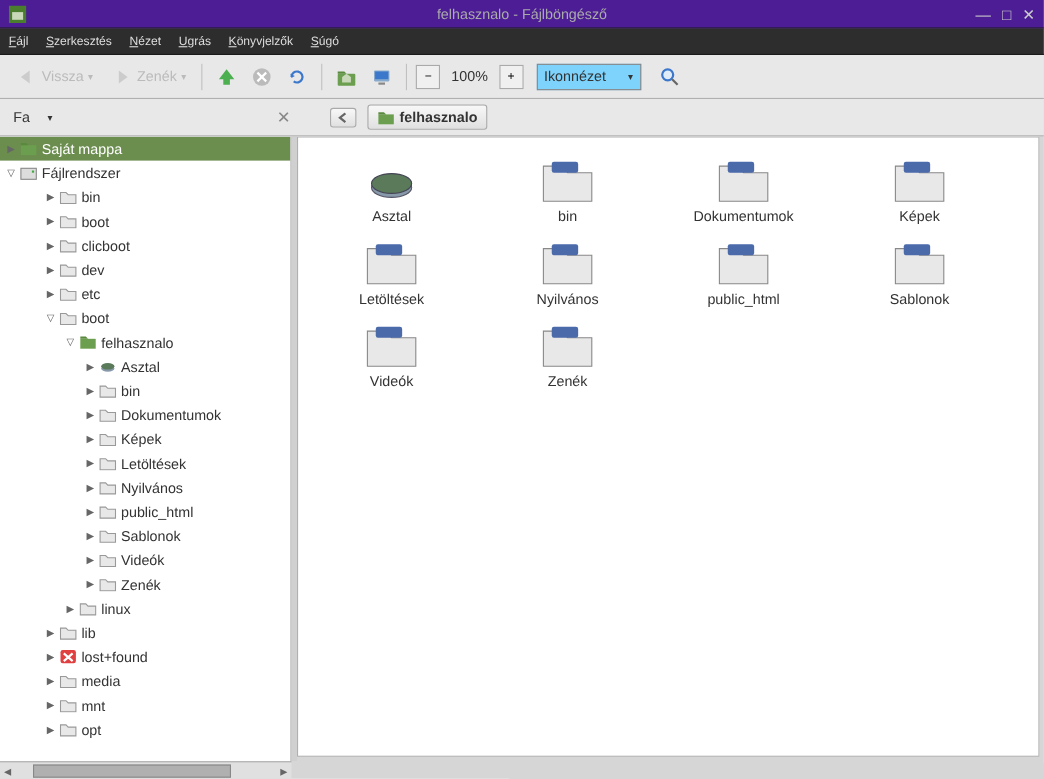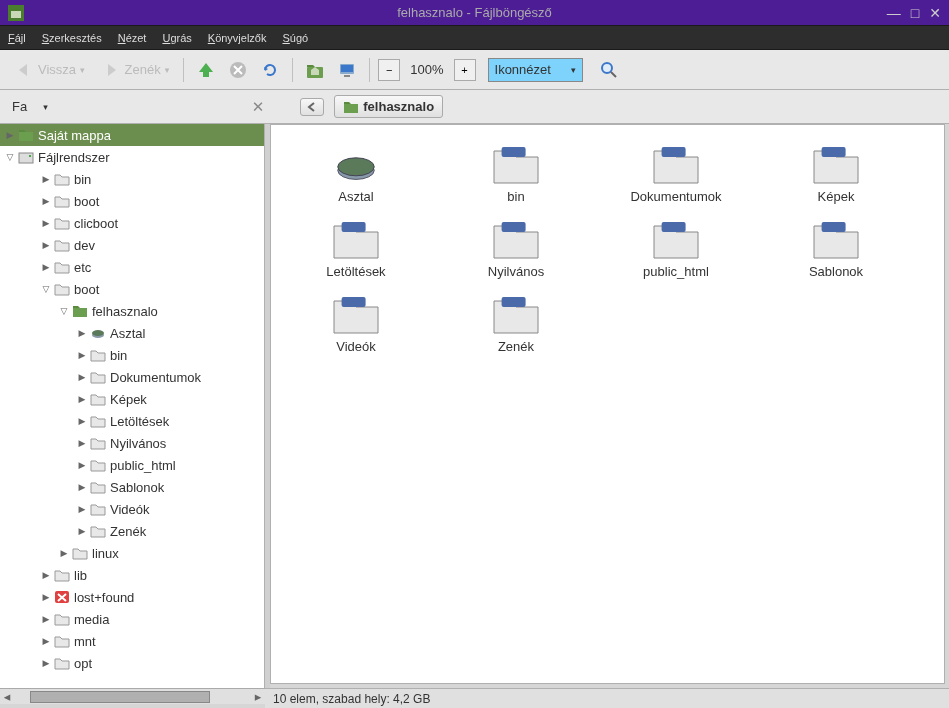--- a/index.html
+++ b/index.html
@@ -719,16 +719,13 @@
 
 <div style="display:flex">
   <div style="width:265px">
     <div class="hscroll">
       <span style="width:14px;text-align:center;color:#666">◂</span>
       <div class="hscroll-thumb"></div>
       <span class="spacer"></span>
       <span style="width:14px;text-align:center;color:#666">▸</span>
     </div>
   </div>
-  <div class="statusbar" style="flex:1">
-    <span>10 elem, szabad hely: 4,2 GB</span>
-  </div>
 </div>
 
 </body></html>

